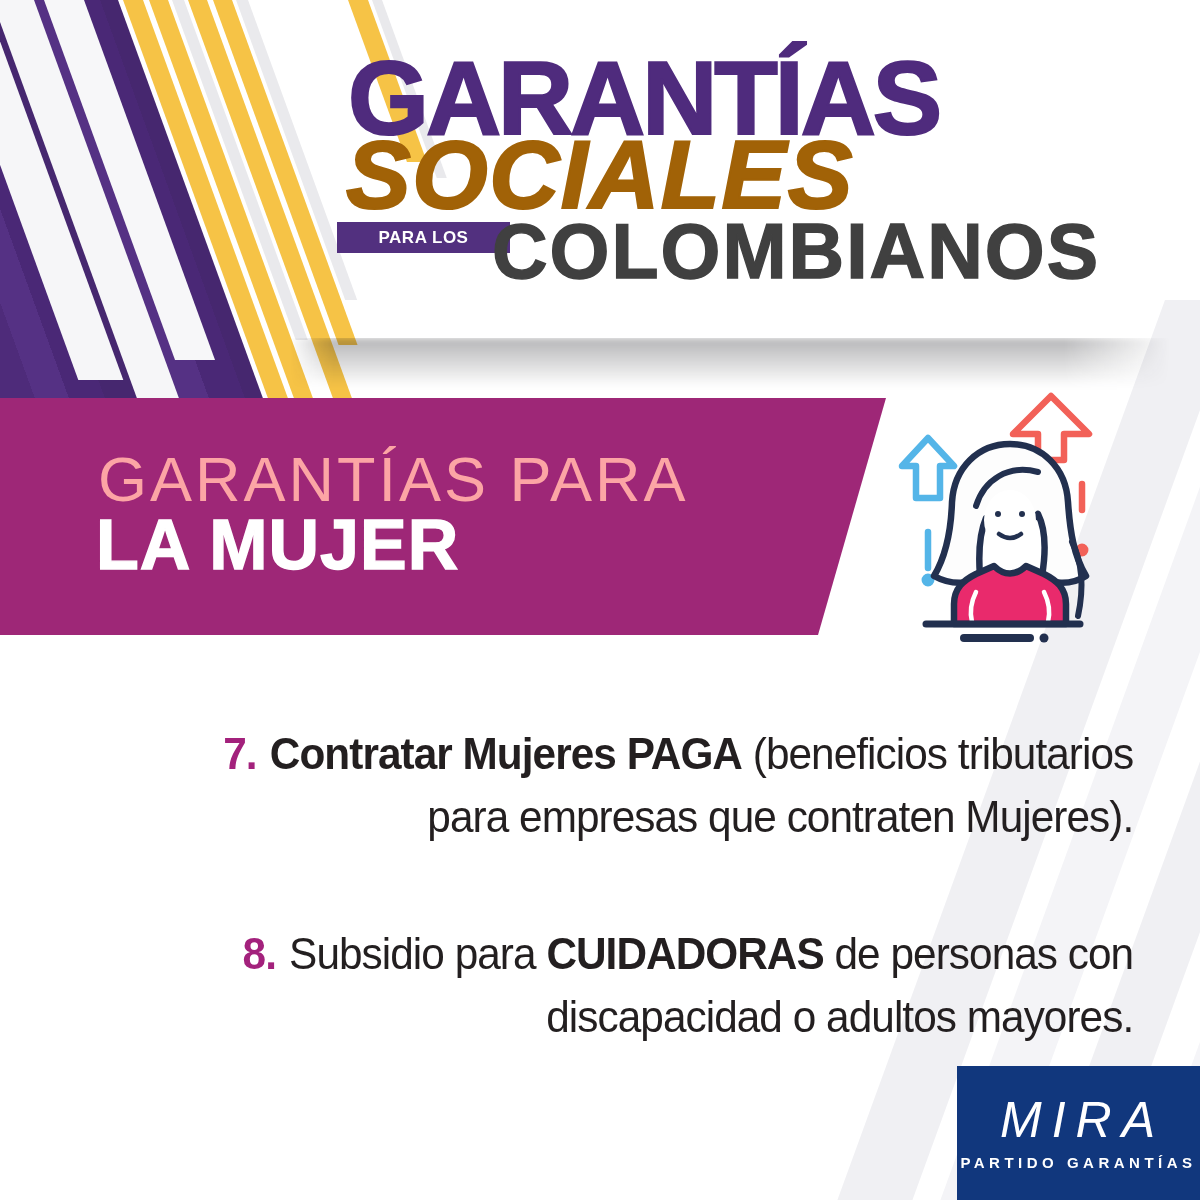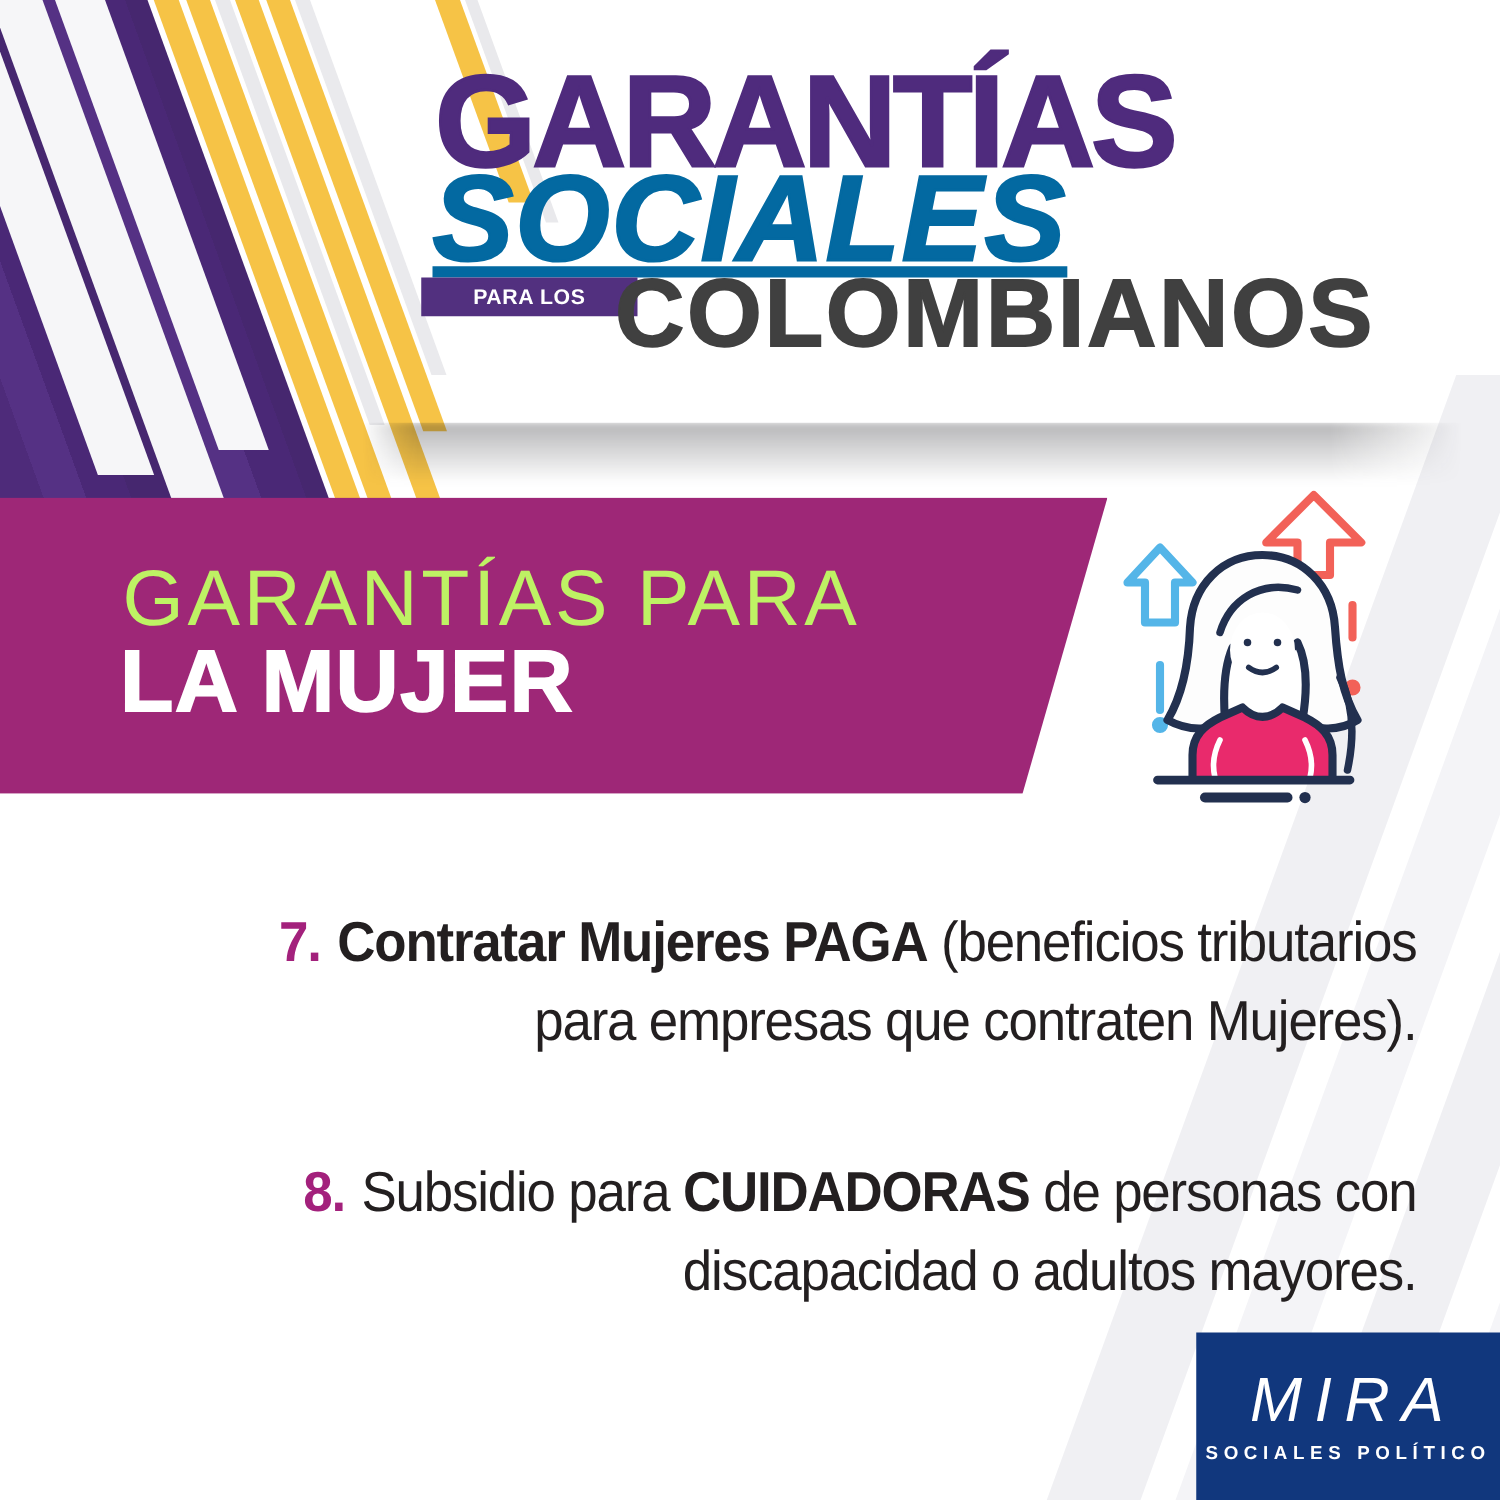--- a/index.html
+++ b/index.html
@@ -42,30 +42,30 @@
     background:linear-gradient(to bottom, rgba(30,30,36,.33), rgba(30,30,36,0) 82%);
     filter:blur(3px);
     -webkit-mask-image:linear-gradient(to right, transparent 0, #000 5%, #000 88%, transparent 100%);
             mask-image:linear-gradient(to right, transparent 0, #000 5%, #000 88%, transparent 100%);
   }
   
   .t-line { position:absolute; line-height:1; white-space:nowrap; }
   .fat { -webkit-text-stroke:2.2px currentColor; }
   .fat-sm { -webkit-text-stroke:1.4px currentColor; }
   .title1 { left:348px; top:46px;  font-size:104px; font-weight:700; letter-spacing:-3px; color:#4f2b7d; }
-  .title2 { left:346px; top:126px; font-size:97px;  font-weight:700; font-style:italic; letter-spacing:1.5px; color:#0369a1;text-decoration:underline; }
+  .title2 { left:346px; top:126px; font-size:97px;  font-weight:700; font-style:italic; letter-spacing:1.5px; color:#a16207; }
   .badge  { position:absolute; left:337px; top:222px; width:173px; height:31px;
             background:#52307f; color:#fff; display:flex; align-items:center; justify-content:center;
             font-size:17px; font-weight:700; letter-spacing:.5px; }
   .title3 { left:492px; top:213px; font-size:77px; font-weight:700; letter-spacing:2px; color:#404040; }
   
   .banner { position:absolute; left:0; top:398px; width:886px; height:237px; background:#9e2777;
             clip-path:polygon(0 0, 100% 0, calc(100% - 68px) 100%, 0 100%); }
   .banner-l1 { position:absolute; left:98px; top:50px; font-size:63px; font-weight:400;
-               letter-spacing:3px; color:#bef264; line-height:1; white-space:nowrap; }
+               letter-spacing:3px; color:#fca5a5; line-height:1; white-space:nowrap; }
   .banner-l2 { position:absolute; left:96px; top:112px; font-size:70px; font-weight:700;
                letter-spacing:1px; color:#fff; line-height:1; white-space:nowrap; }
   
   .woman-icon { position:absolute; left:878px; top:392px; }
   
   .item { position:absolute; left:118px; width:1080px; font-size:45px; line-height:63px;
           letter-spacing:-1px; color:#231f20; white-space:pre; transform:scaleX(.94);
           transform-origin:0 0; }
   .item .num { color:#a3217c; font-weight:700; margin-right:14px; }
   .item b { font-weight:700; }
@@ -153,16 +153,16 @@
     <line x1="86" y1="246" x2="152" y2="246" stroke="#22304f" stroke-width="8" stroke-linecap="round"></line>
     <circle cx="166" cy="246" r="4.5" fill="#22304f"></circle>
   </svg>
 
   <p class="item item7"><span class="num">7.</span><b>Contratar Mujeres PAGA</b><span> (beneficios tributarios</span><br><span>para empresas que contraten Mujeres).</span></p>
 
   <p class="item item8"><span class="num">8.</span><span>Subsidio para </span><b>CUIDADORAS</b><span> de personas con</span><br><span>discapacidad o adultos mayores.</span></p>
 
   <div class="logo-box">
     <div class="logo-word">MIRA</div>
-    <div class="logo-sub">SOCIALES POLÍTICO</div>
+    <div class="logo-sub">PARTIDO GARANTÍAS</div>
   </div>
 
 </div>
 
 </body></html>

